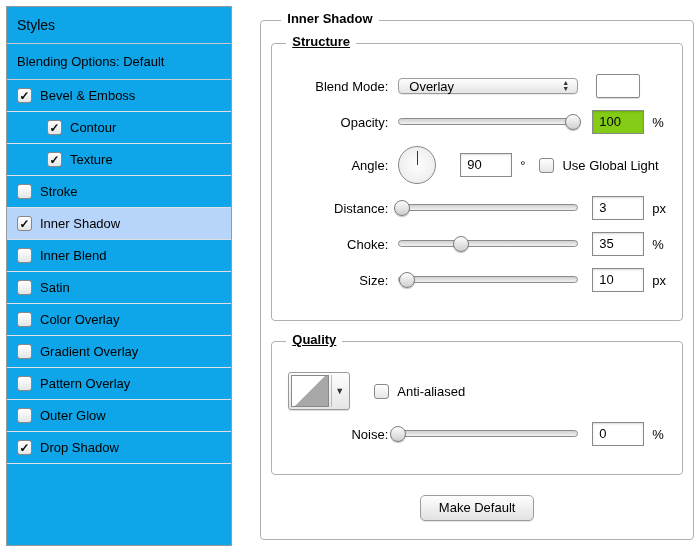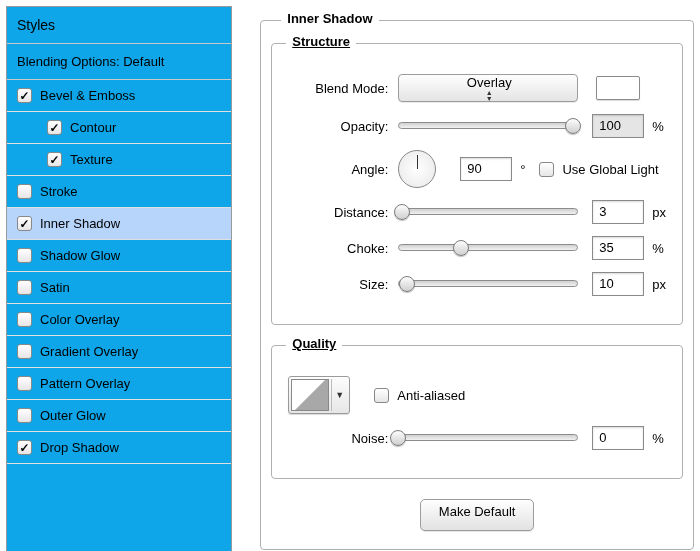--- a/index.html
+++ b/index.html
@@ -97,27 +97,26 @@
   .label {
     width: 110px;
     text-align: right;
     padding-right: 10px;
   }
   .select {
     display: flex;
     align-items: center;
     justify-content: space-between;
     width: 180px;
-    height: 28px;
+    height: 16px;
     padding: 0 8px 0 10px;
     border: 1px solid #9c9c9c;
     border-radius: 4px;
     background: linear-gradient(#fefefe,#e4e4e4);
     box-shadow: 0 1px 0 rgba(0,0,0,0.08);
-    flex-direction: column;
   }
   .sel-arrows {
     display: flex; flex-direction: column;
     font-size: 7px; line-height: 6px; color: #333;
   }
   .swatch {
     width: 44px; height: 24px;
     border: 1px solid #8a8a8a;
     background: #fff;
     margin-left: 18px;
@@ -151,40 +150,40 @@
     width: 52px;
     height: 24px;
     border: 1px solid #8a8a8a;
     background: #fff;
     margin-left: 14px;
     padding: 0 6px;
     font-size: 13px;
     line-height: 22px;
     box-shadow: inset 0 1px 2px rgba(0,0,0,0.15);
   }
-  .numbox.sel { background: #e5e5e5; }
+  .numbox.sel { background: #84cc16; }
   .unit { margin-left: 8px; }
   .angle-dial {
     width: 38px; height: 38px;
     border: 1px solid #888;
     border-radius: 50%;
     background: radial-gradient(#fff,#e7e7e7);
     position: relative;
     margin-right: 10px;
   }
   .angle-dial::after {
     content: "";
     position: absolute;
     left: 50%; top: 4px;
     width: 1px; height: 14px;
     background: #333;
   }
   .btn {
     display: inline-block;
-    height: 32px;
+    height: 26px;
     padding: 0 18px;
     border: 1px solid #9c9c9c;
     border-radius: 5px;
     background: linear-gradient(#fefefe,#e2e2e2);
     line-height: 24px;
     box-shadow: 0 1px 0 rgba(0,0,0,0.1);
     cursor: default;
   }
   .contour-swatch {
     width: 38px; height: 32px;
@@ -241,21 +240,21 @@
         <div class="sb-item">
           <span class="chk"></span>
           <span>Stroke</span>
         </div>
         <div class="sb-item selected">
           <span class="chk checked"></span>
           <span>Inner Shadow</span>
         </div>
         <div class="sb-item">
           <span class="chk"></span>
-          <span>Shadow Glow</span>
+          <span>Inner Blend</span>
         </div>
         <div class="sb-item">
           <span class="chk"></span>
           <span>Satin</span>
         </div>
         <div class="sb-item">
           <span class="chk"></span>
           <span>Color Overlay</span>
         </div>
         <div class="sb-item">

